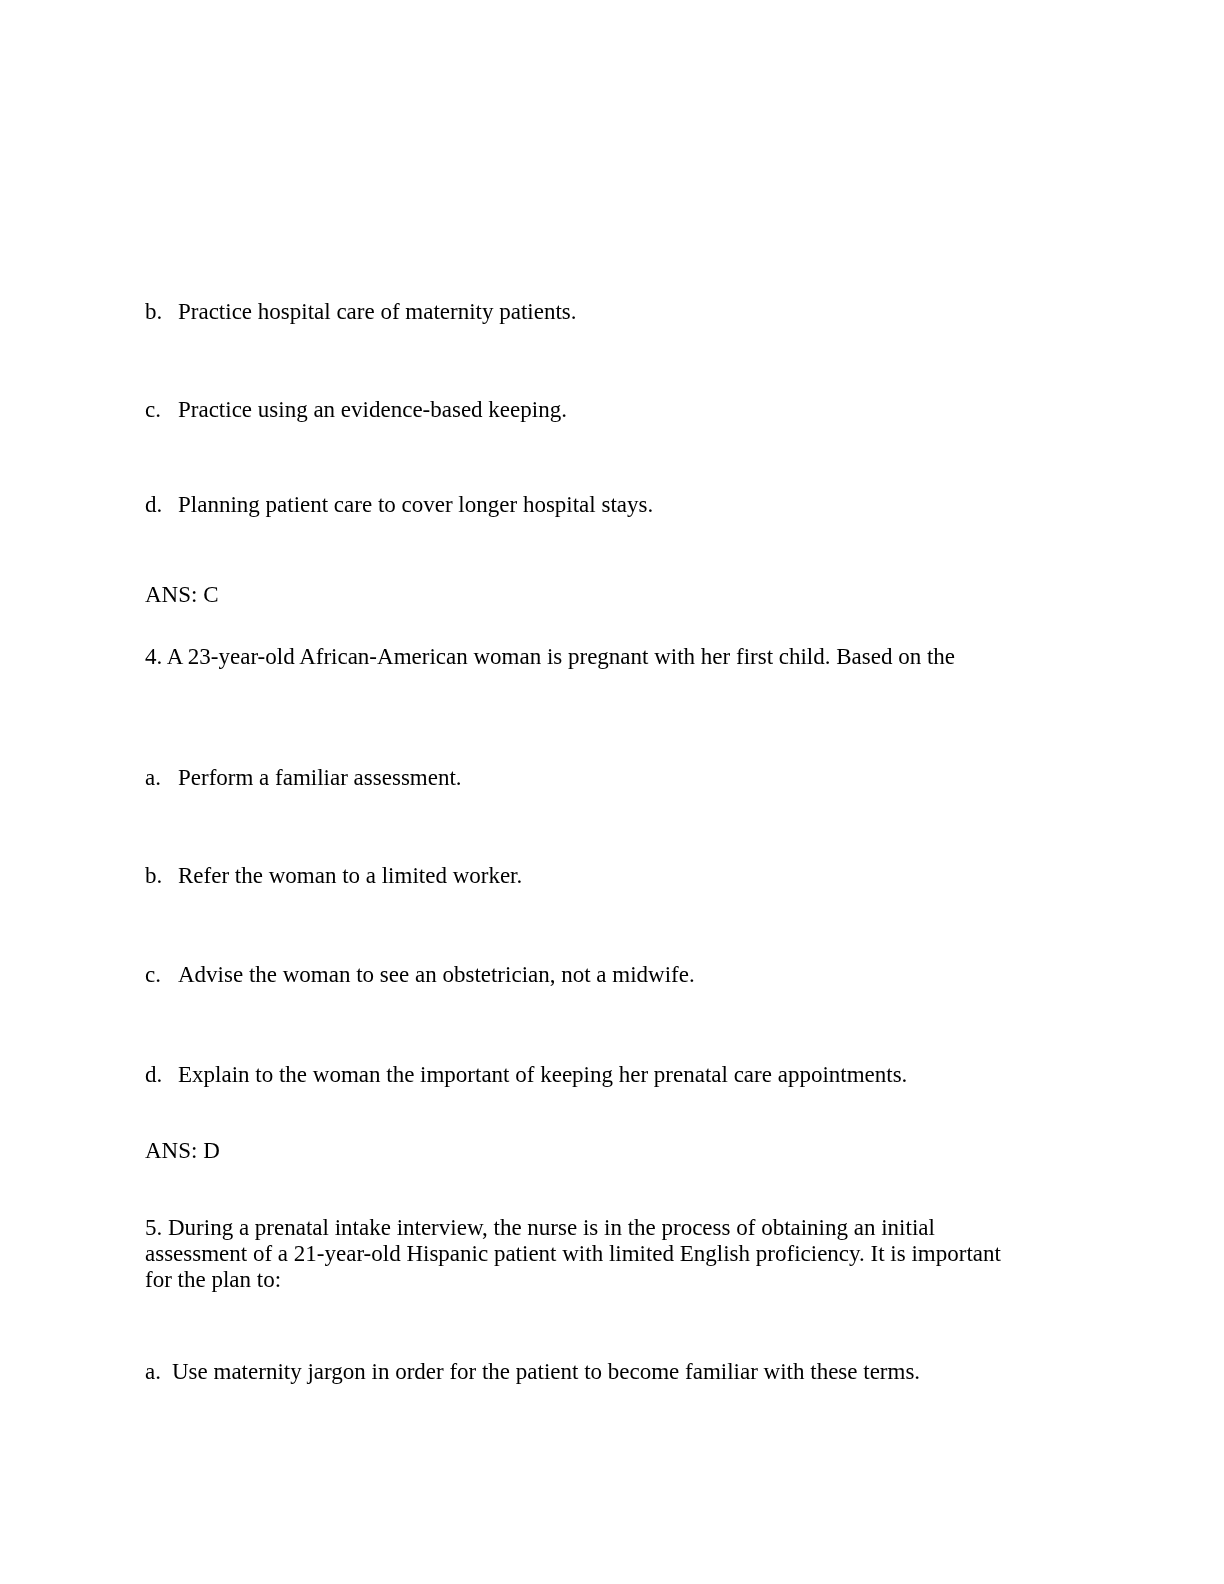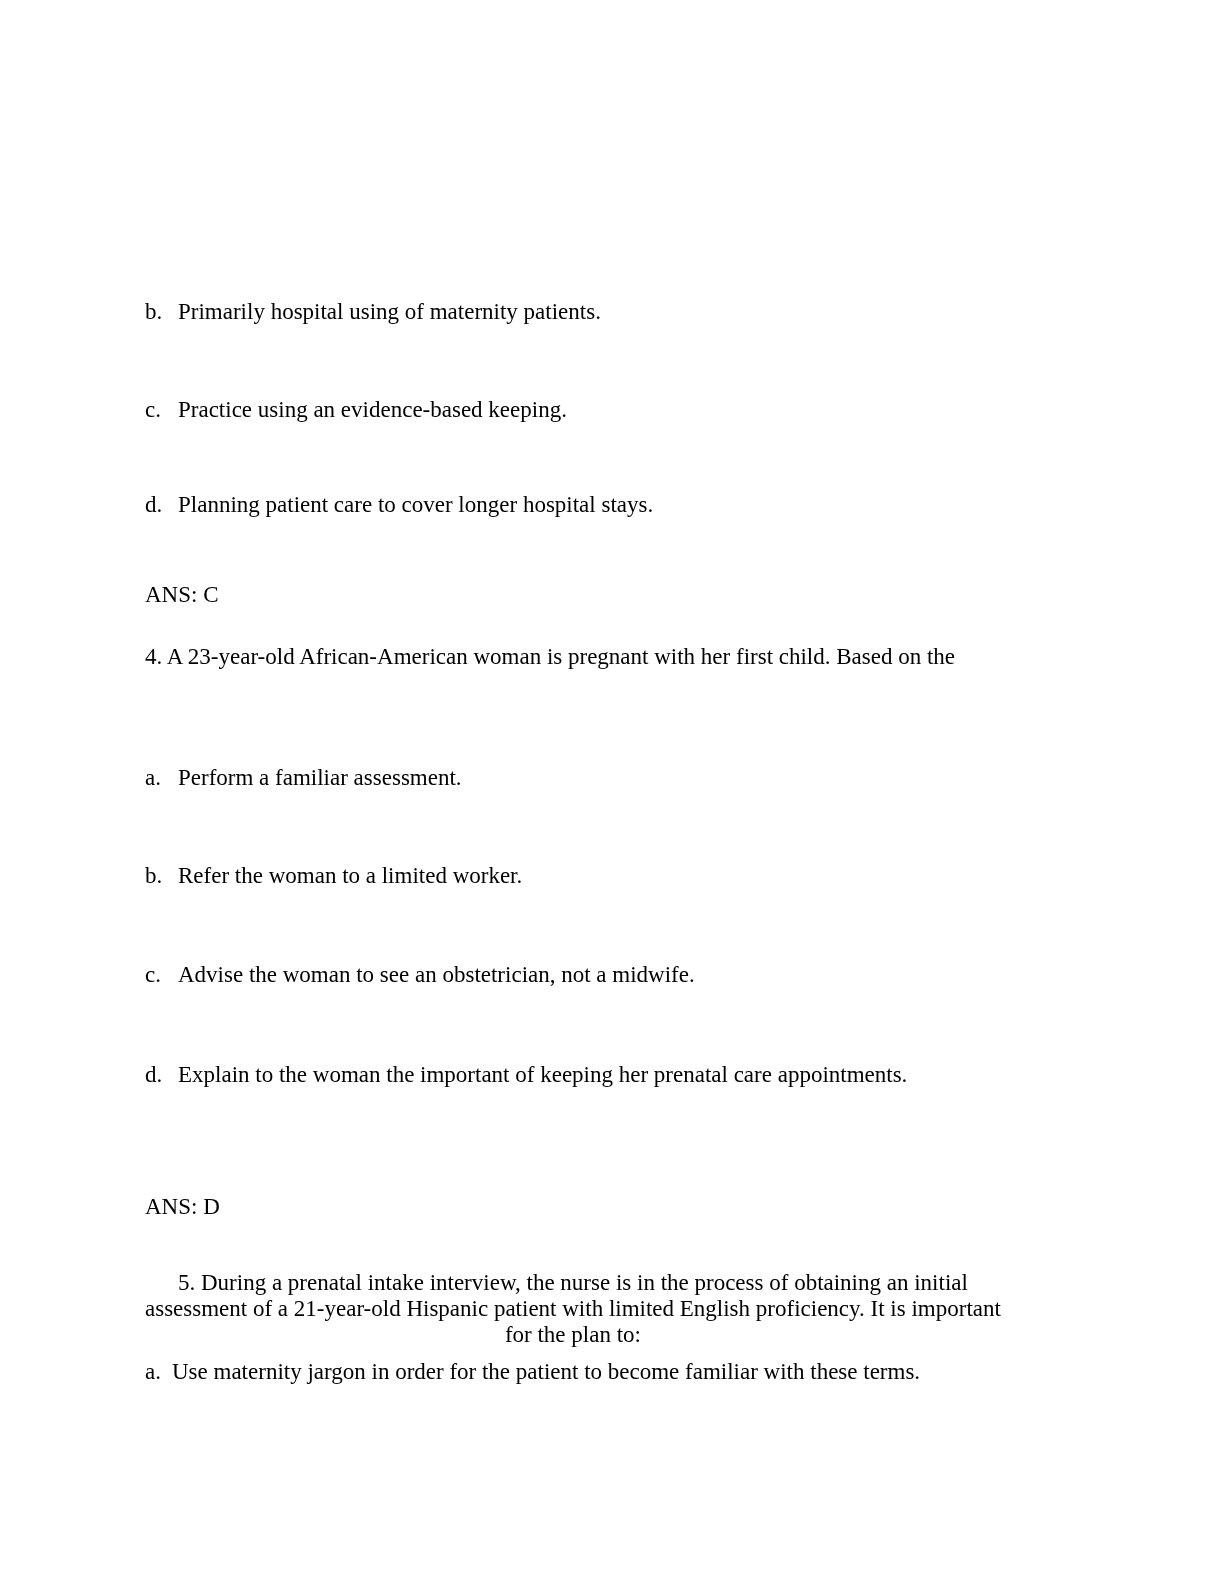--- a/index.html
+++ b/index.html
@@ -36,31 +36,30 @@
     position: absolute;
     left: 145px;
     white-space: nowrap;
   }
   .stem {
     position: absolute;
     left: 145px;
   }
   .stem-line {
     white-space: nowrap;
-    text-align: center;
   }
 </style>
 </head>
 <body>
 
 <div class="page">
 
   <div class="opt-row" style="top:299px">
     <span class="opt-letter">b.</span>
-    <span class="opt-text">Primarily hospital using of maternity patients.</span>
+    <span class="opt-text">Practice hospital care of maternity patients.</span>
   </div>
 
   <div class="opt-row" style="top:397px">
     <span class="opt-letter">c.</span>
     <span class="opt-text">Practice using an evidence-based keeping.</span>
   </div>
 
   <div class="opt-row" style="top:492px">
     <span class="opt-letter">d.</span>
     <span class="opt-text">Planning patient care to cover longer hospital stays.</span>
@@ -85,23 +84,23 @@
   <div class="opt-row" style="top:962px">
     <span class="opt-letter">c.</span>
     <span class="opt-text">Advise the woman to see an obstetrician, not a midwife.</span>
   </div>
 
   <div class="opt-row" style="top:1062px">
     <span class="opt-letter">d.</span>
     <span class="opt-text">Explain to the woman the important of keeping her prenatal care appointments.</span>
   </div>
 
-  <div class="ans-line" style="top:1194px">ANS: D</div>
+  <div class="ans-line" style="top:1138px">ANS: D</div>
 
-  <div class="stem" style="top:1270px">
+  <div class="stem" style="top:1215px">
     <div class="stem-line">5. During a prenatal intake interview, the nurse is in the process of obtaining an initial</div>
     <div class="stem-line">assessment of a 21-year-old Hispanic patient with limited English proficiency. It is important</div>
     <div class="stem-line">for the plan to:</div>
   </div>
 
   <div class="opt-row tight" style="top:1359px">
     <span class="opt-letter">a.</span>
     <span class="opt-text">Use maternity jargon in order for the patient to become familiar with these terms.</span>
   </div>
 

